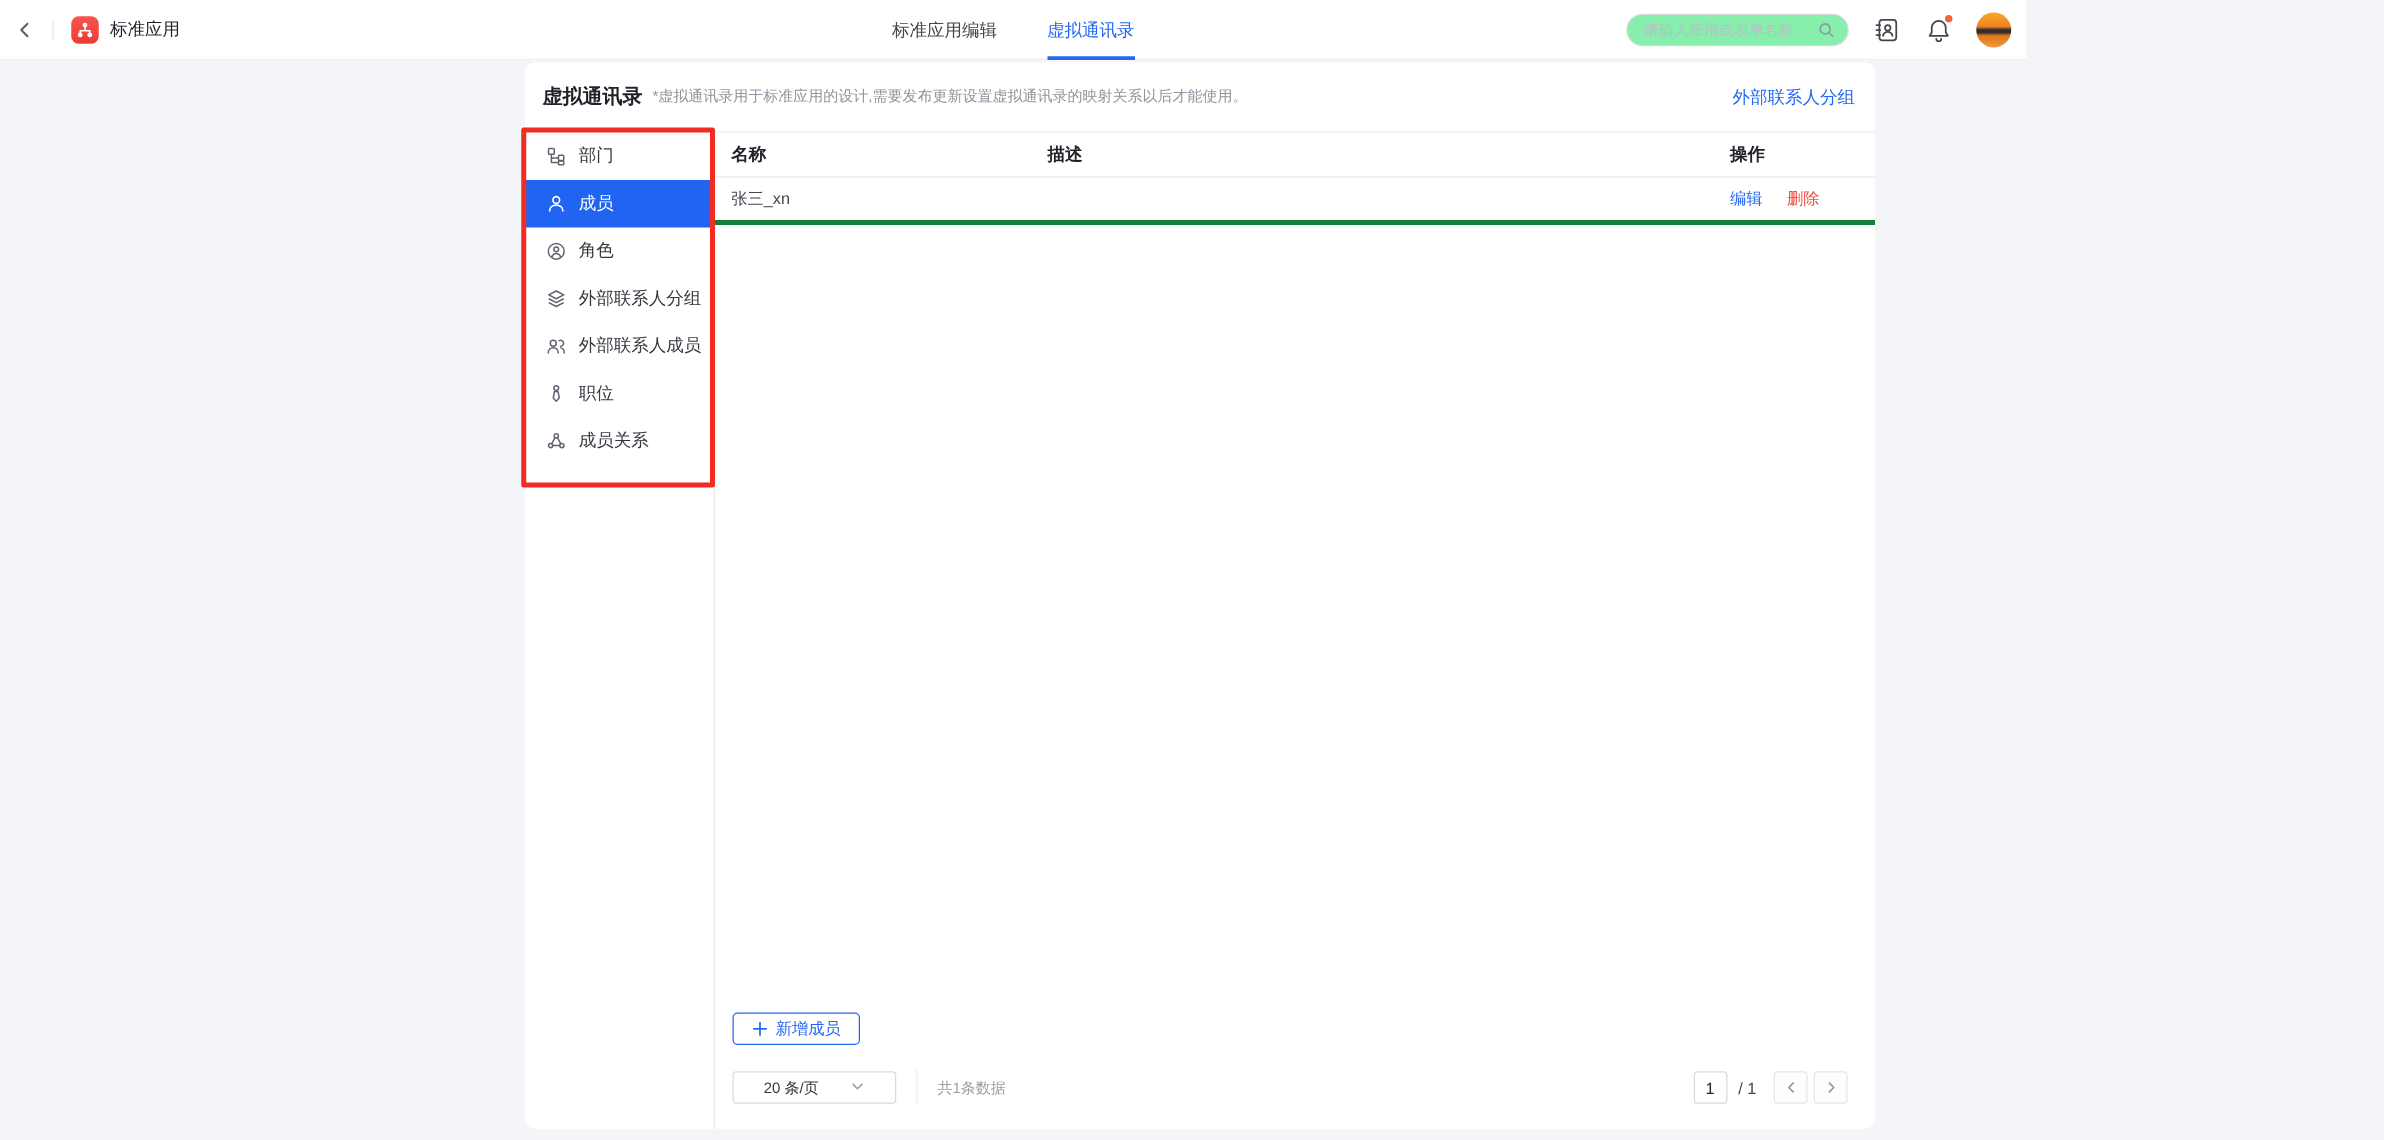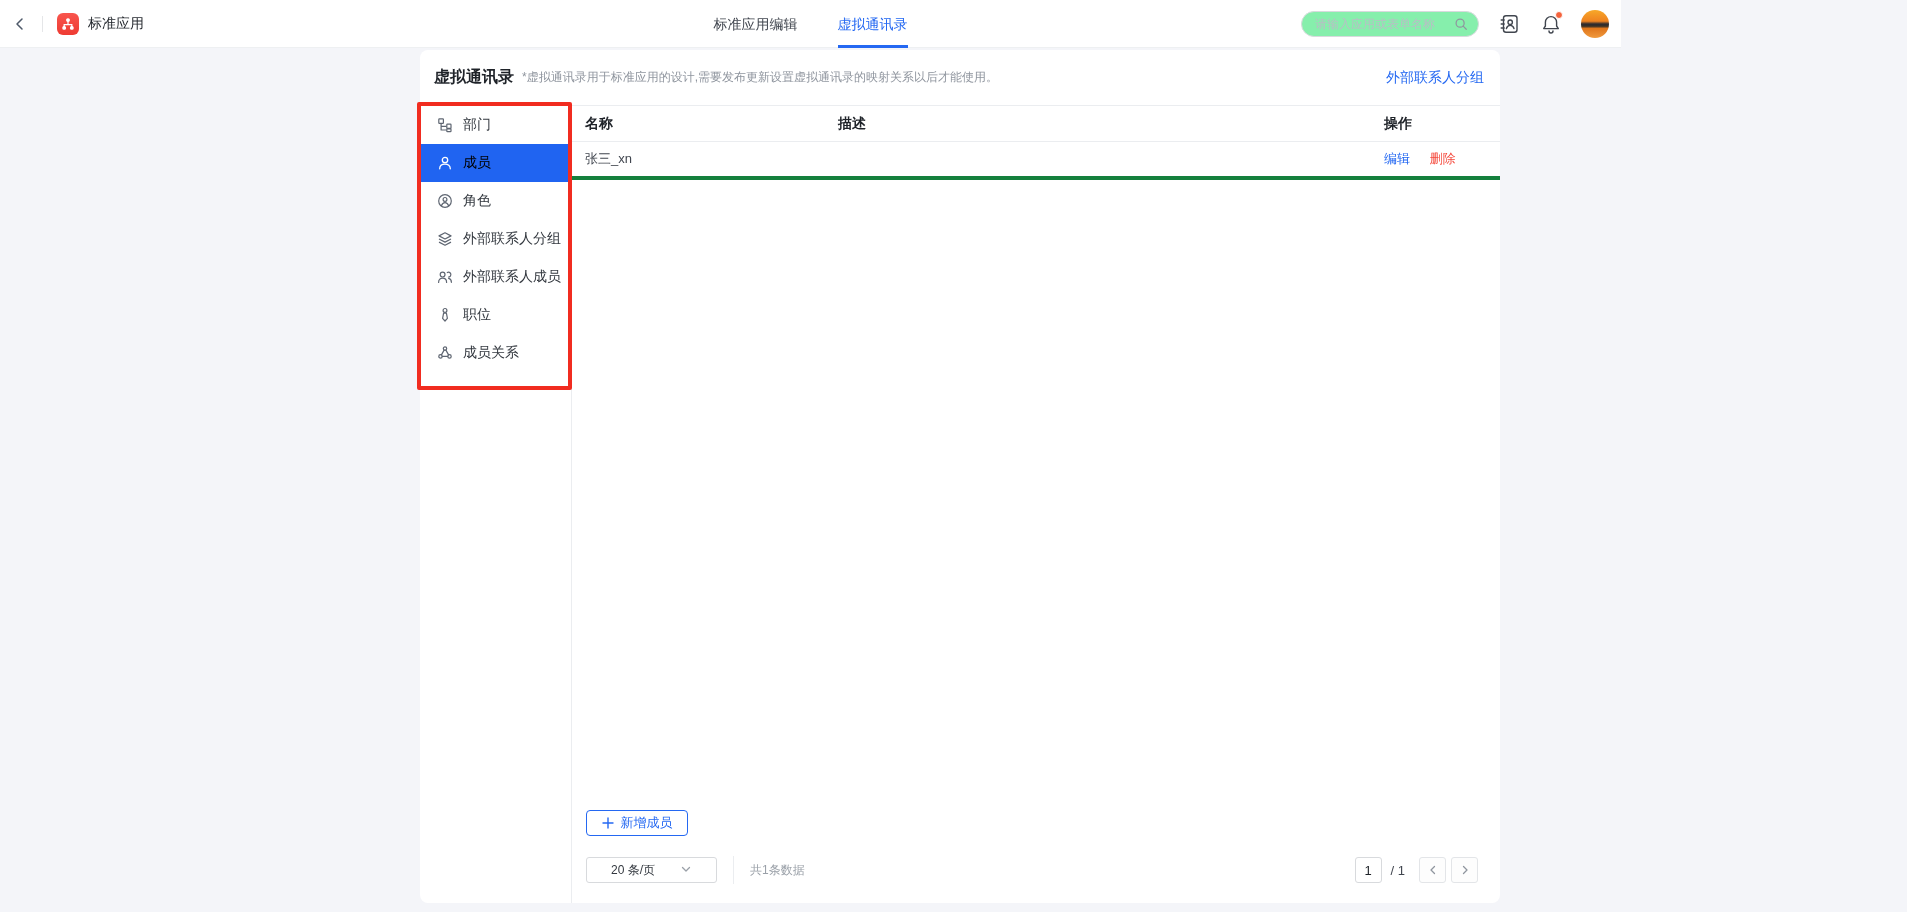--- a/index.html
+++ b/index.html
@@ -67,21 +67,21 @@
   .card-note { font-size: 12px; color:#8f959e; margin-left: 8px; }
   .card-link { margin-left:auto; font-size: 14px; color:#2468f2; cursor:pointer; }
   .card-body { flex: 1; display: flex; min-height: 0; }
   
   .side { width: 152px; flex: none; border-right: 1px solid #ebedf0; padding-top: 1px; }
   .side-item {
     height: 38px; display: flex; align-items: center; gap: 10px;
     padding-left: 17px; font-size: 14px; color: #33383f; cursor: pointer; white-space: nowrap;
   }
   .side-item .ic { display:flex; color:#5f6672; flex: none; }
-  .side-item.active { background: #2064f1; color: #000000; }
+  .side-item.active { background: #2064f1; color: #ffffff; }
   .side-item.active .ic { color: #fff; }
   
   .annotation {
     position: absolute; left: -3px; top: 52px; width: 155px; height: 288px;
     border: 4px solid #f12c20; border-radius: 2px; z-index: 20; pointer-events: none;
   }
   
   .main { flex: 1; display: flex; flex-direction: column; min-width: 0; }
   .trow { display: flex; align-items: center; padding: 0 28px 0 13px; }
   .thead {

